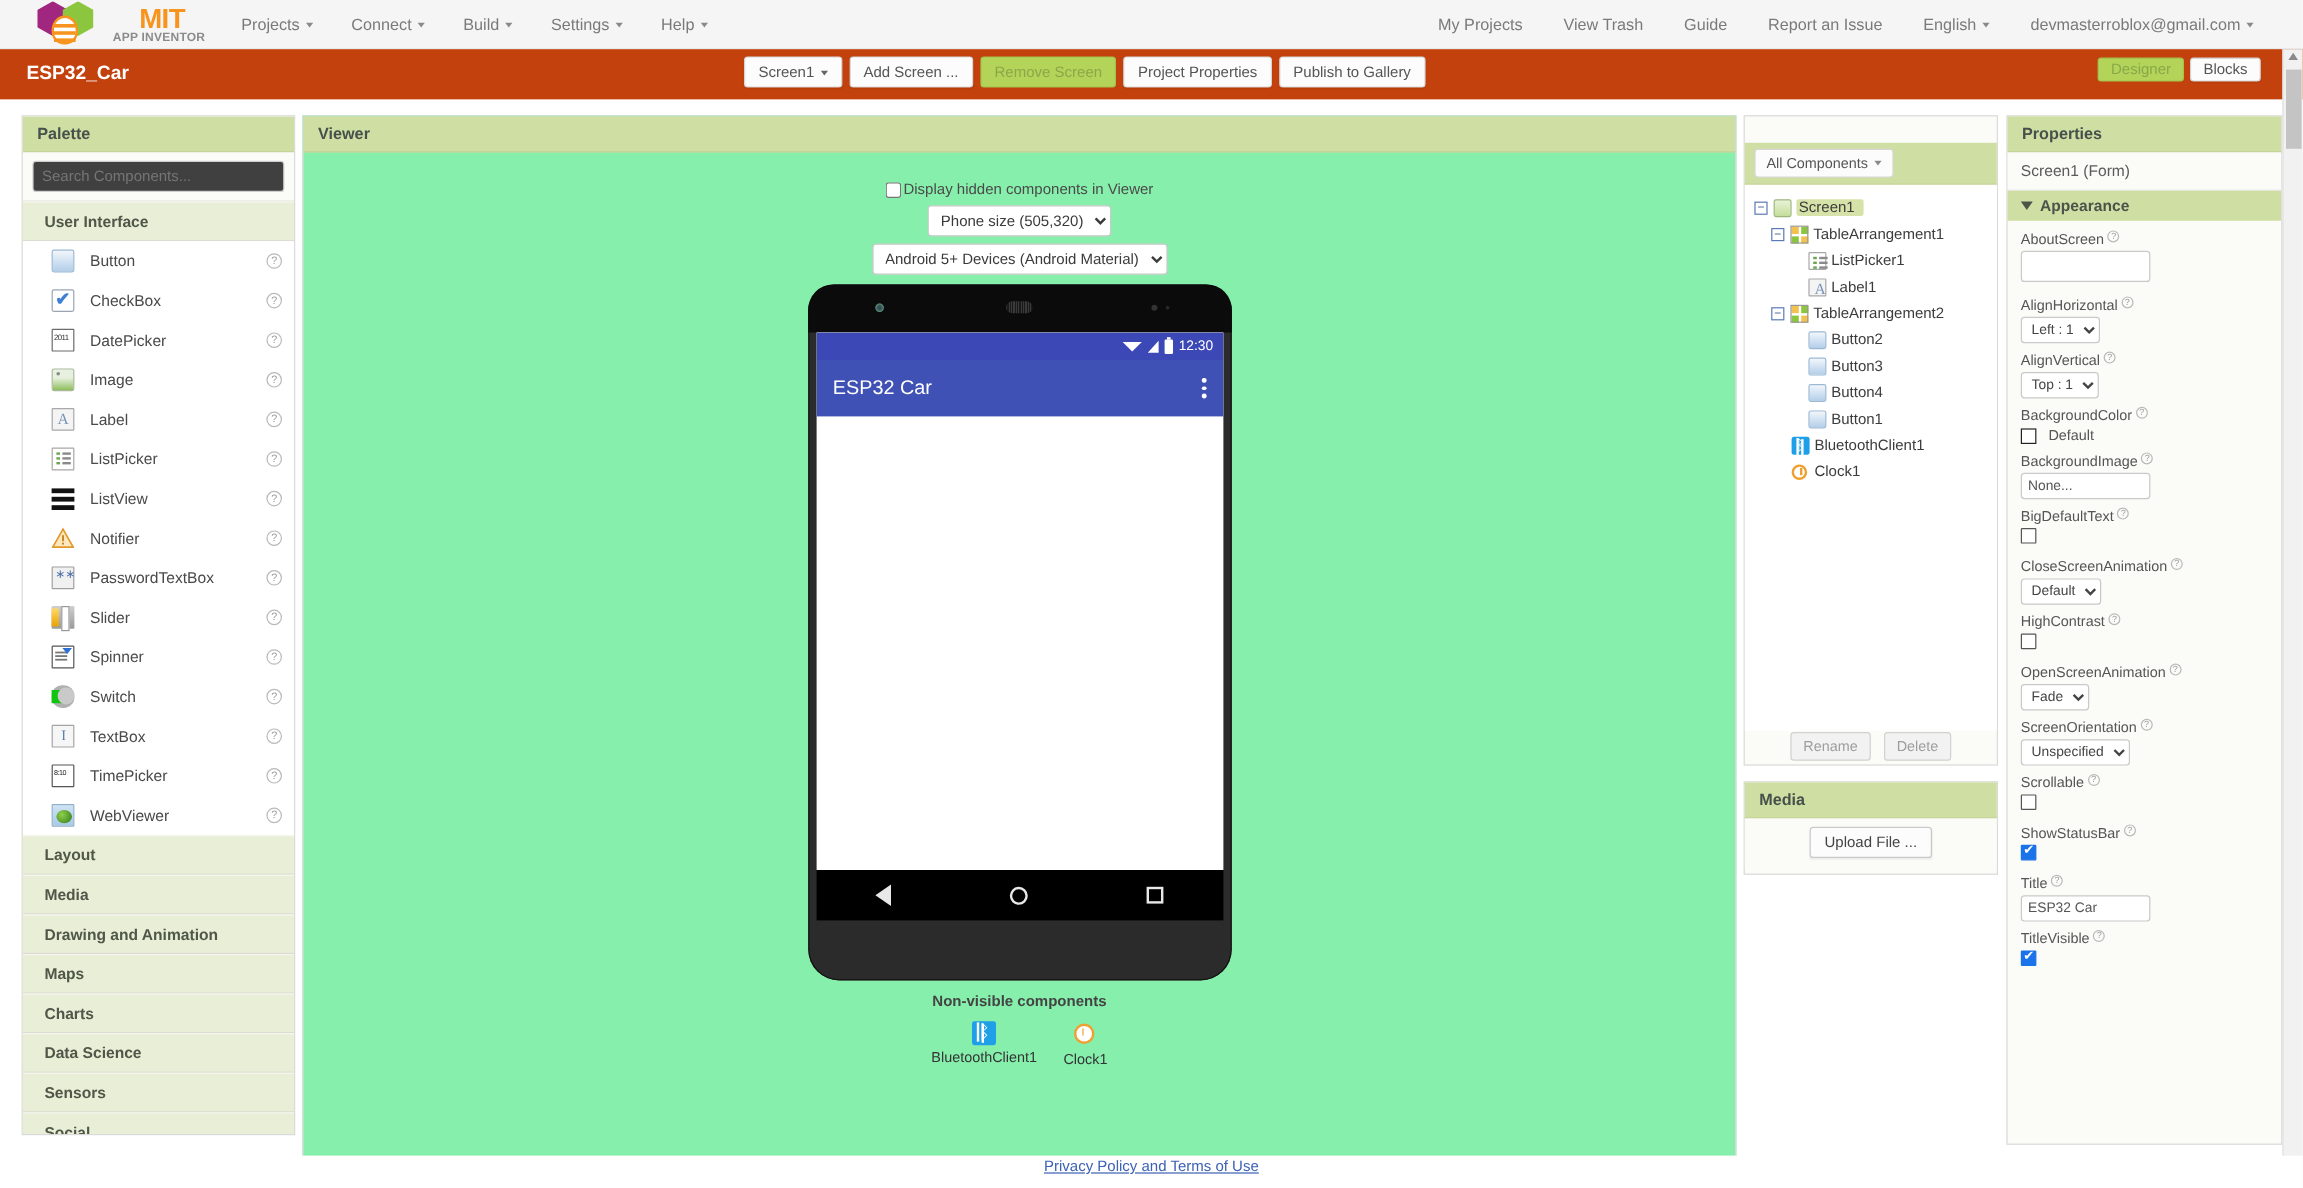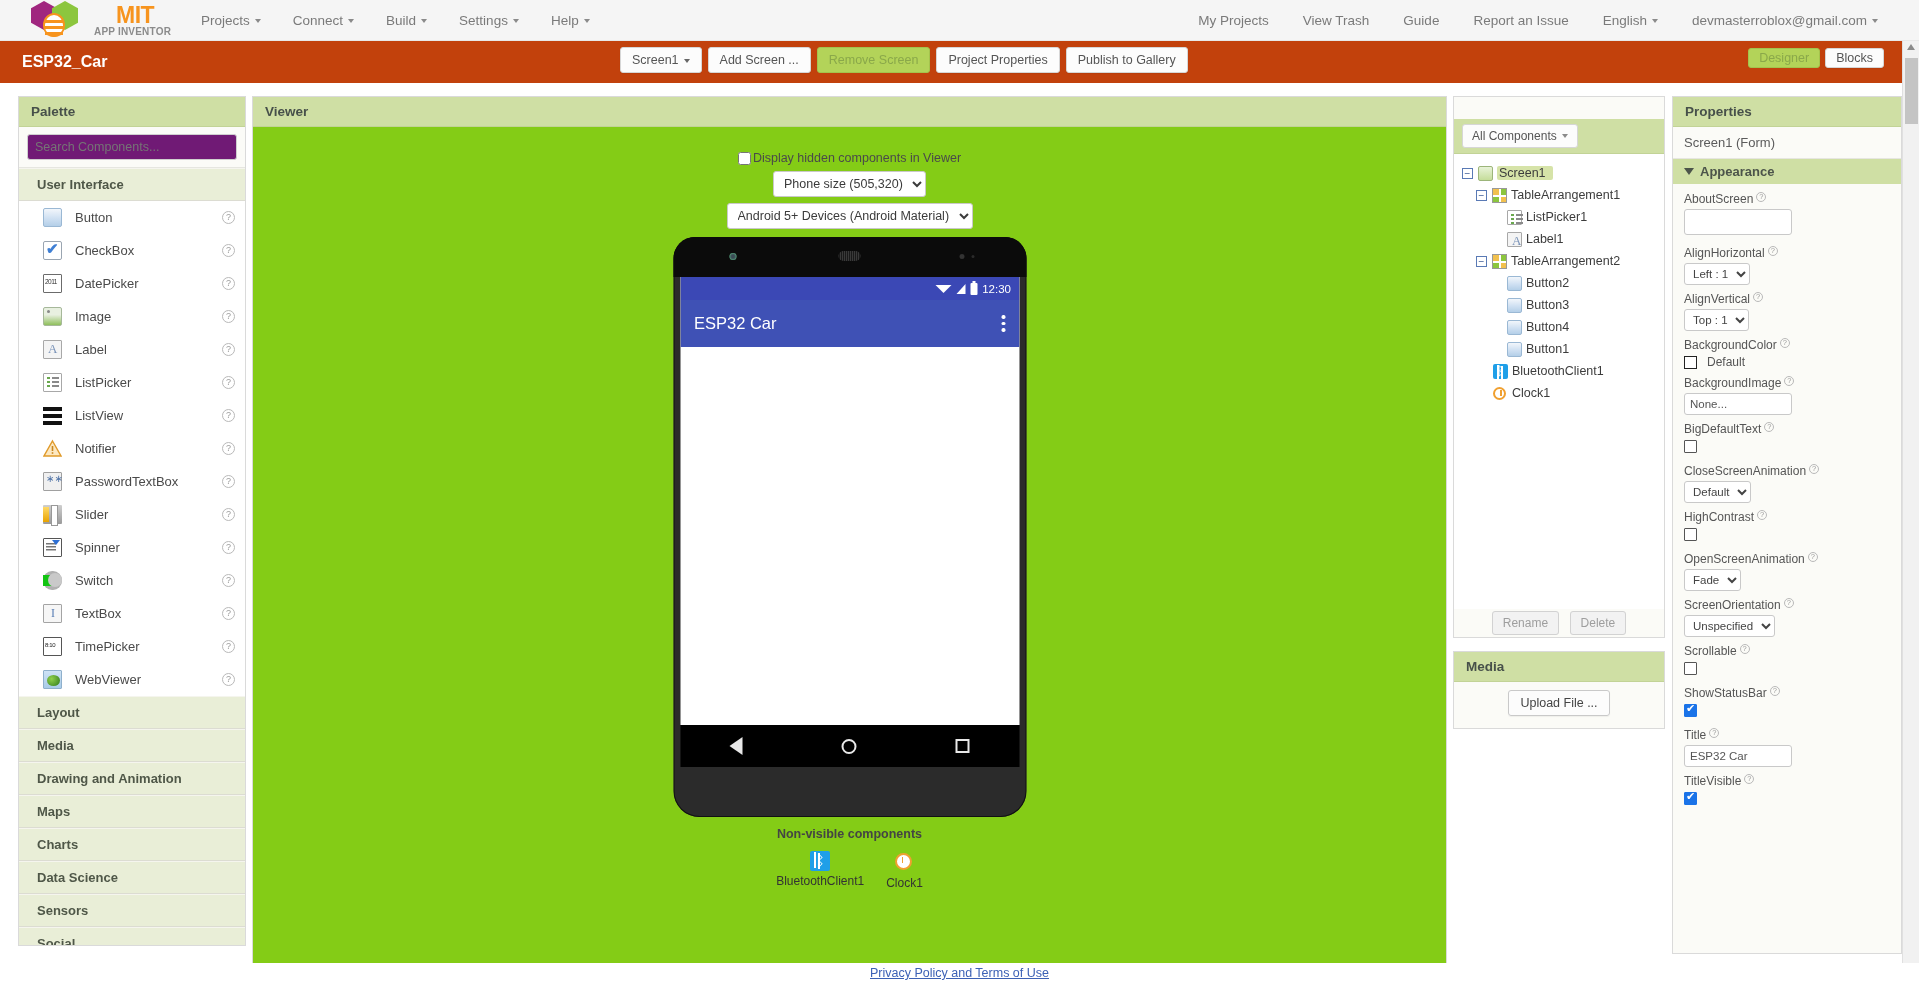--- a/index.html
+++ b/index.html
@@ -90,21 +90,21 @@
 
   
   #palette {
     position: absolute; left: 18px; top: 13px; width: 228px; height: 850px;
     border: 1px solid #dadada; background: #fbfbf7;
     overflow: hidden;
   }
   #palette-search-wrap { padding: 7px 8px 7px 8px; background: #fbfbf7; border-bottom: 1px solid #e6e6e0; }
   #palette-search {
     width: 100%; font-size: 12.5px; padding: 5px 7px; color: #999;
-    border: 1px solid #cfcfcf; border-radius: 3px; background: #701a75;
+    border: 1px solid #cfcfcf; border-radius: 3px; background: #404040;
     font-family: "Liberation Sans", sans-serif; outline: none;
   }
   .cat-header {
     background: #e9eed7; color: #4f5748; font-weight: bold; font-size: 13px;
     padding: 8px 12px 8px 18px; border-bottom: 1px solid #dcdcd2;
     border-top: 1px solid #f5f5ee; cursor: pointer;
   }
   .comp-list { background: #fff; }
   .comp-row {
     display: flex; align-items: center; height: 33px; padding: 0 10px 0 24px;
@@ -168,21 +168,21 @@
   .ic-textbox { background:#f6f6f6; border:1px solid #a4a4a4; border-radius:1px; }
   .ic-textbox::after { content:"I"; position:absolute; left:7px; top:1px; font-size:12px; color:#5a7fb5; font-family:"Liberation Serif",serif; }
   .ic-timepicker { background:#fff; border:1px solid #555; border-radius:1px; }
   .ic-timepicker::after { content:"8:10"; position:absolute; left:1px; top:4px; font-size:6px; color:#222; letter-spacing:-0.4px; }
   .ic-webviewer { background: linear-gradient(#cfe3f5,#a8cbe8); border:1px solid #8fb0cc; border-radius:1px; }
   .ic-webviewer::after { content:""; position:absolute; left:3px; top:4px; width:13px; height:11px; background: radial-gradient(circle at 35% 35%, #8fd04a, #2f7a1c); border-radius:50%; }
 
   
   #viewer {
     position: absolute; left: 252px; top: 13px; width: 1195px; height: 876px;
-    border: 1px solid #dadada; background: #84cc16;
+    border: 1px solid #dadada; background: #86efac;
   }
   #viewer-body { position: relative; height: 750px; }
   #viewer-controls {
     position: absolute; left: 0; top: 24px; width: 100%;
     display: flex; flex-direction: column; align-items: center;
   }
   #hidden-check-row { display: flex; align-items: center; font-size: 12.5px; color: #4a4a4a; }
   #hidden-check-row input { margin: 0 2px 0 0; width: 13px; height: 13px; }
   .vsel {
     margin-top: 6px; font-size: 12.5px; padding: 4px 6px; color: #3b3b3b;

